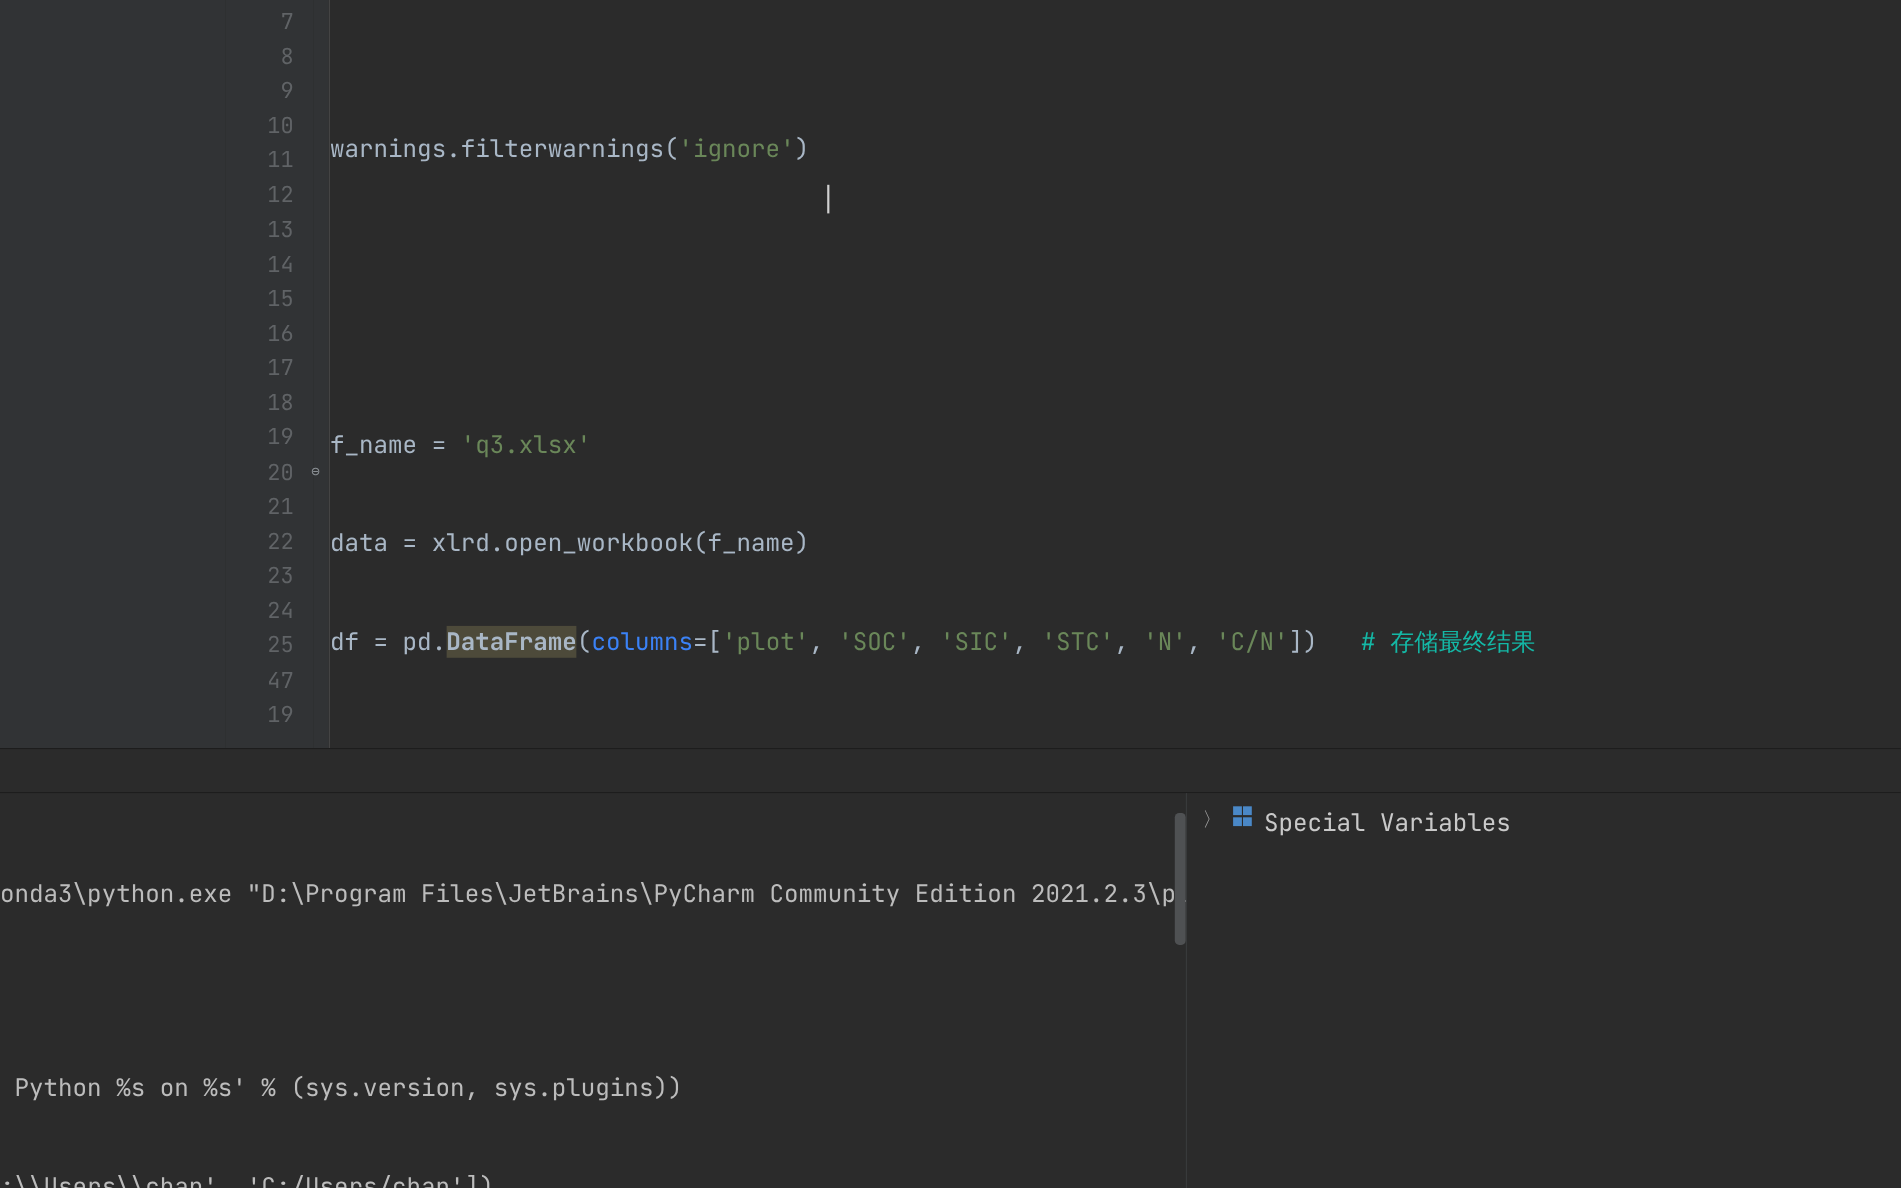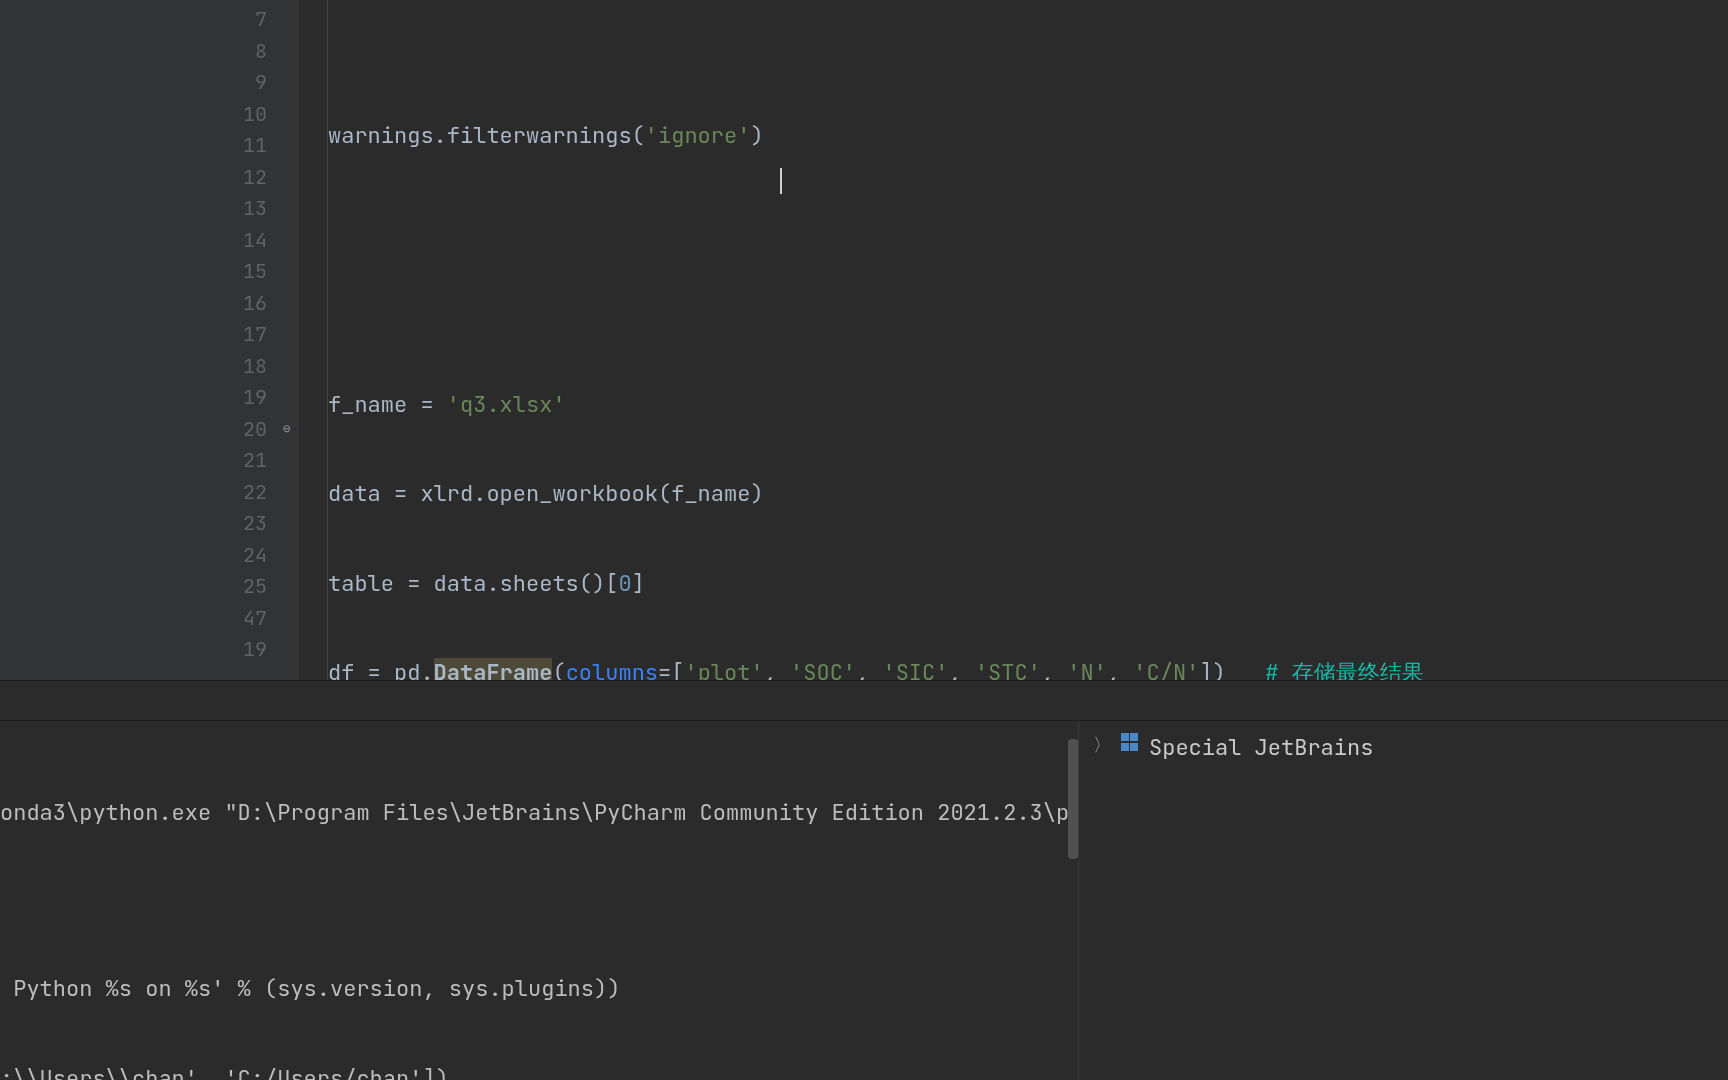--- a/index.html
+++ b/index.html
@@ -50,21 +50,20 @@
     color:#8a8f94;
     font-size:13px;
   }
   .code {
     flex:1;
     background:#2b2b2b;
     padding-top:4px;
     border-left:1px solid #444;
     white-space:pre;
     position:relative;
-    margin-left:28px;
   }
   .row {
     height:31.5px;
     line-height:31.5px;
     padding-left:0px;
   }
   .c-kw { color:#cc7832; }
   .c-str { color:#6a8759; }
   .c-num { color:#6897bb; }
   .c-cmt { color:#14b8a6; }
@@ -167,21 +166,20 @@
     <div class="fold-icon">⊖</div>
   </div>
   <div class="code">
     <div class="caret"></div>
 
     <div class="row"><span>warnings.filterwarnings(</span><span class="c-str">'ignore'</span><span>)</span></div>
     <div class="row"></div>
     <div class="row"></div>
     <div class="row"><span>f_name = </span><span class="c-str">'q3.xlsx'</span></div>
     <div class="row"><span>data = xlrd.open_workbook(f_name)</span></div>
-    <div class="row"><span>table = data.sheets()[</span><span class="c-num">0</span><span>]</span></div>
     <div class="row"><span>df = pd.</span><span class="hl">DataFrame</span><span>(</span><span class="c-param">columns</span><span>=[</span><span class="c-str">'plot'</span><span>, </span><span class="c-str">'SOC'</span><span>, </span><span class="c-str">'SIC'</span><span>, </span><span class="c-str">'STC'</span><span>, </span><span class="c-str">'N'</span><span>, </span><span class="c-str">'C/N'</span><span>])   </span><span class="c-cmt"># 存储最终结果</span></div>
     <div class="row"></div>
     <div class="row"><span>plots = np.</span><span class="hl">array</span><span>([table.cell_value(i, </span><span class="c-num">1</span><span>) </span><span class="c-kw">for</span><span> i </span><span class="c-kw">in</span><span> </span><span class="c-call">range</span><span>(</span><span class="c-num">1</span><span>, table.nrows)]).flatten()</span></div>
     <div class="row"><span>plot = []</span></div>
     <div class="row"><span>[plot.append(i) </span><span class="c-kw">for</span><span> i </span><span class="c-kw">in</span><span> plots </span><span class="c-kw">if</span><span> i </span><span class="c-kw">not</span><span> </span><span class="c-kw">in</span><span> plot]</span></div>
     
     
     
     
     
@@ -204,15 +202,15 @@
     <div class="term-scroll"></div>
   </div>
   <div class="term-right">
     <span class="chev">〉</span>
     <span class="sv-icon">
       <span></span>
         <span></span>
         <span></span>
         <span></span>
     </span>
-    <span class="sv-label">Special JetBrains</span>
+    <span class="sv-label">Special Variables</span>
   </div>
 </div>
 
 </body></html>

